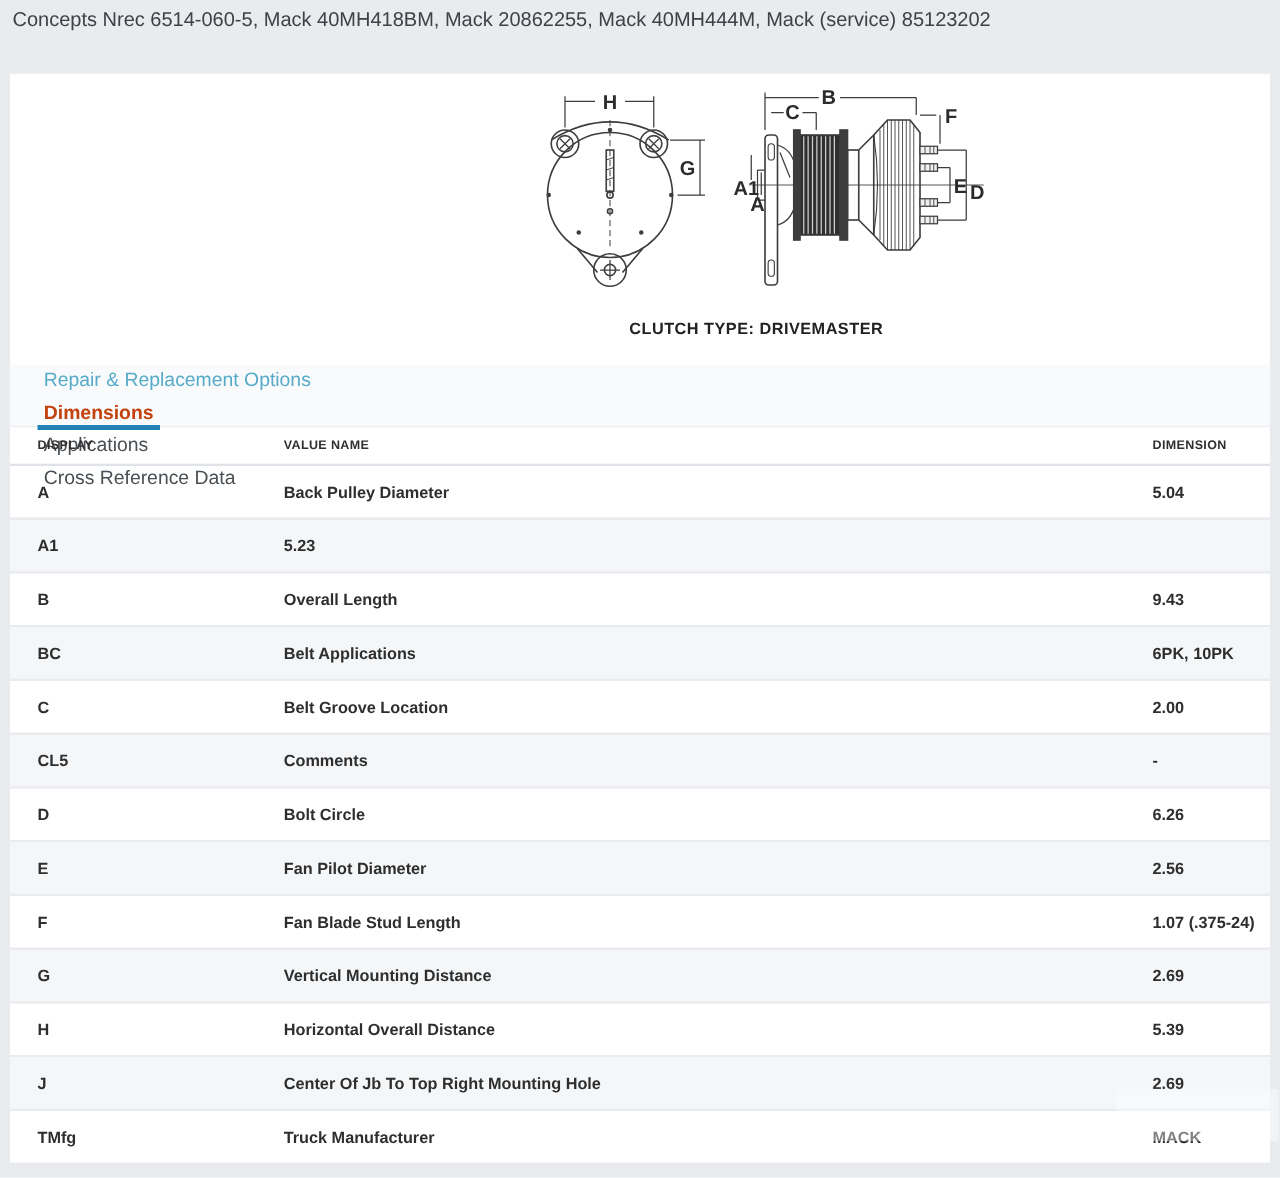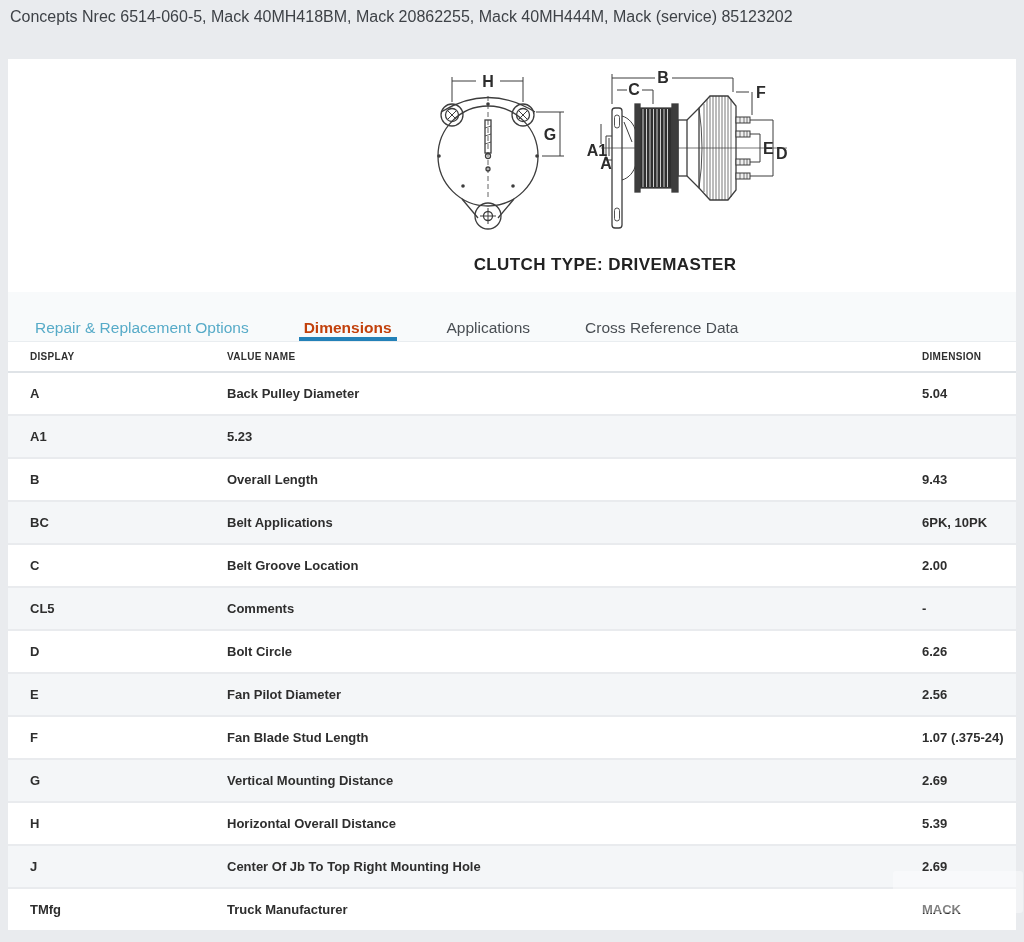--- a/index.html
+++ b/index.html
@@ -21,32 +21,33 @@
   }
   .card {
     position: absolute; left: 8px; top: 59px; width: 1008px; height: 873px;
     background: #ffffff;
   }
   .diagram-zone { position: relative; height: 233px; }
   .diagram-svg { position: absolute; left: 407px; top: 9px; }
   .diagram-caption {
     position: absolute; left: 407px; top: 196px; width: 380px;
     text-align: center;
-    font-size: 17px; font-weight: bold; letter-spacing: .4px;
+    font-size: 13px; font-weight: bold; letter-spacing: .4px;
     color: #222;
   }
   .dim-label { font-size: 16px; font-weight: 600; fill: #2c2c2c; }
   .tab-bar {
     height: 49px;
     background: #f8fafb;
     border-bottom: 1px solid #e9edf0;
     display: flex;
-    align-items: flex-end;
+    align-items: flex-start;
     padding-left: 22px;
     box-sizing: content-box;
+    flex-direction: column;
   }
   .tab {
     display: flex; align-items: center;
     padding: 4px 5px 0 5px;
     margin-right: 45px;
     font-size: 15.5px;
     color: #4a4f54;
     border-bottom: 4px solid transparent;
     cursor: pointer;
     white-space: nowrap;

